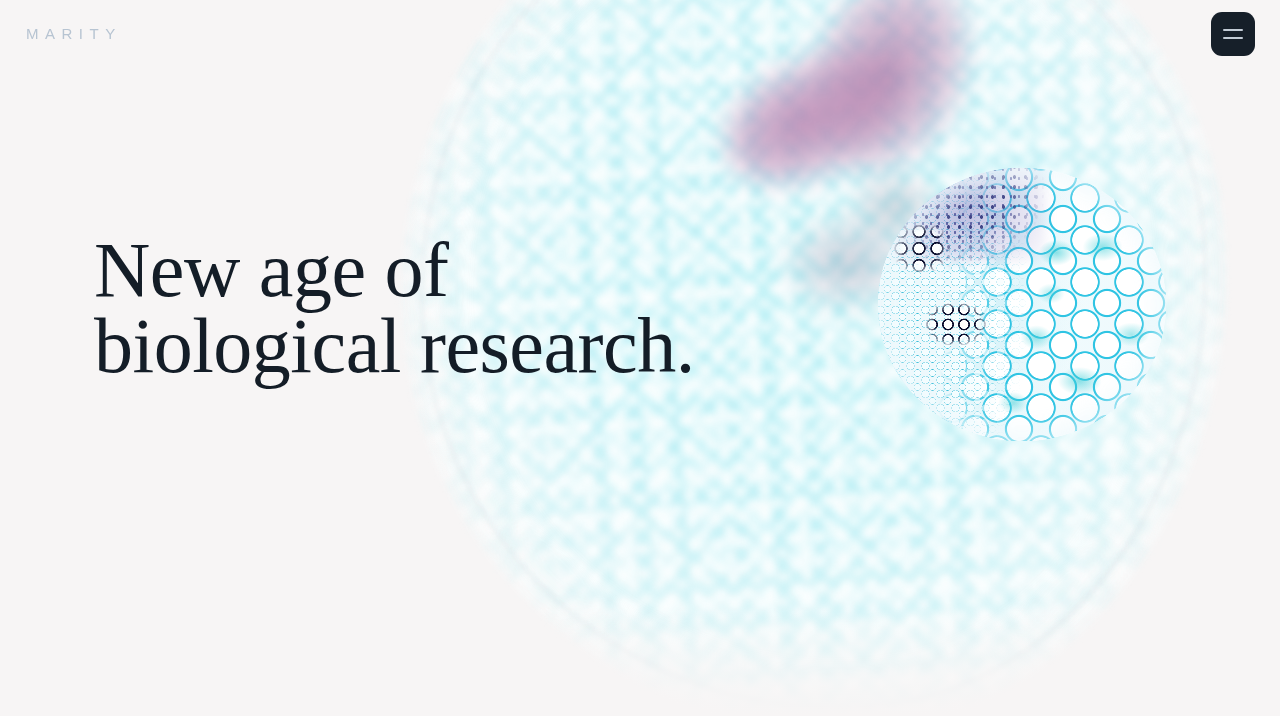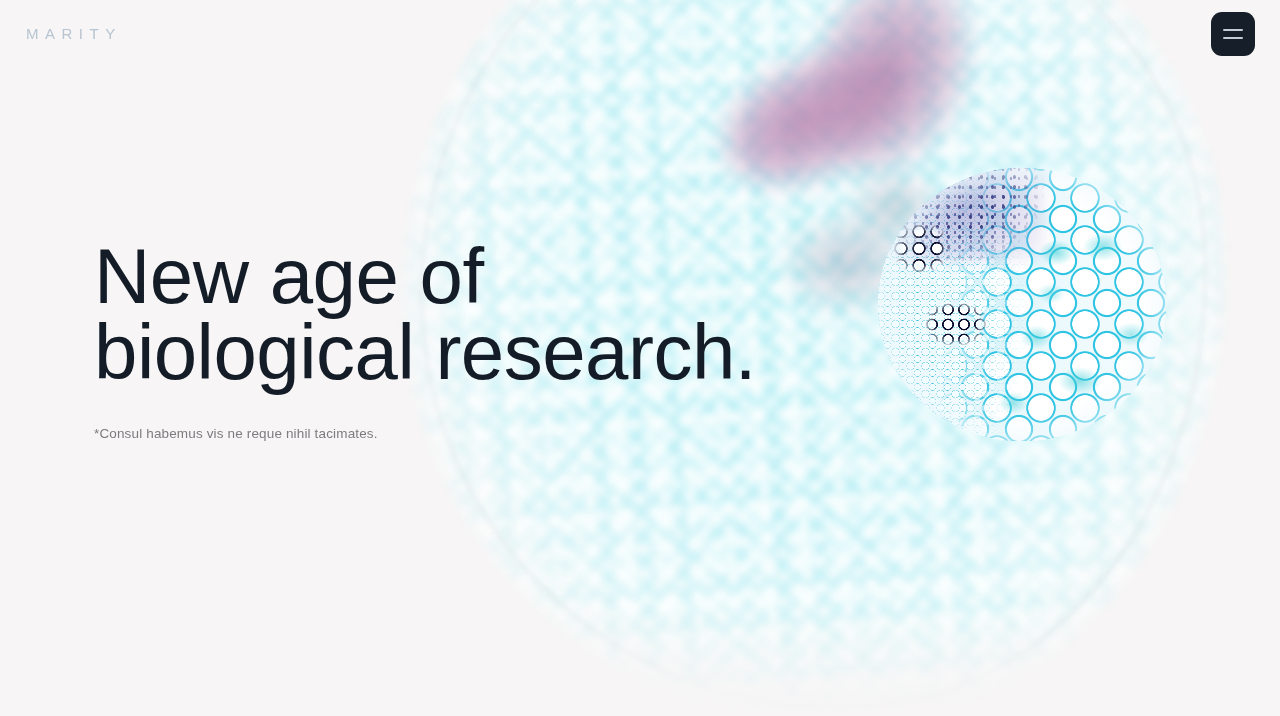--- a/index.html
+++ b/index.html
@@ -261,23 +261,24 @@
   .menu-button .bar {
     display:block;
     width:20px; height:2px;
     border-radius:1px;
     background:#c3ccd6;
   }
 
   
   .hero-copy {
     position:absolute;
-    left:94px; top:238px;
+    left:94px; top:232px;
     z-index:20;
     width:720px;
+    font-family:Liberation Serif, serif;
   }
   .hero-title {
     font-size:78px;
     line-height:0.98;
     font-weight:400;
     letter-spacing:-0.5px;
     color:#141d27;
     white-space:nowrap;
   }
   .hero-title .line-2 { display:block; }
@@ -358,17 +359,16 @@
       <span class="bar"></span>
       <span class="bar"></span>
     </button>
   </header>
 
   <div class="hero-copy">
     <h1 class="hero-title">
       <span>New age of</span>
       <span class="line-2">biological research.</span>
     </h1>
-    <p class="hero-note">*Consul habemus vis ne reque nihil tacimates.</p>
   </div>
 
 
 </div>
 
 </body></html>

